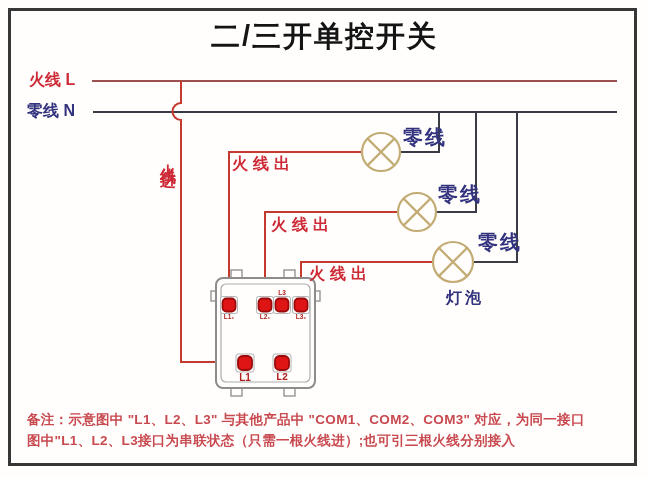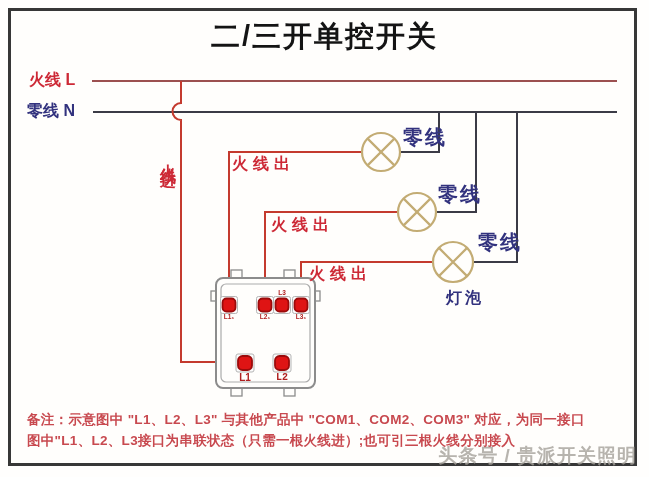--- a/index.html
+++ b/index.html
@@ -139,14 +139,13 @@
   <div class="lbl tlab" style="left:229px;top:314px;">L1₁</div>
   <div class="lbl tlab" style="left:265px;top:314px;">L2₁</div>
   <div class="lbl tlab" style="left:282px;top:290px;">L3</div>
   <div class="lbl tlab" style="left:301px;top:314px;">L3₁</div>
   <div class="lbl blab" style="left:245px;top:373px;">L1</div>
   <div class="lbl blab" style="left:282px;top:373px;font-family:Liberation Mono, monospace;">L2</div>
 
   <div class="lbl note" style="left:27px;top:413px;">备注：示意图中 "L1、L2、L3" 与其他产品中 "COM1、COM2、COM3" 对应，为同一接口</div>
   <div class="lbl note" style="left:27px;top:434px;">图中"L1、L2、L3接口为串联状态（只需一根火线进）;也可引三根火线分别接入</div>
 
-  <div class="lbl watermark">头条号 / 贵派开关照明</div>
 </div>
 
 </body></html>

